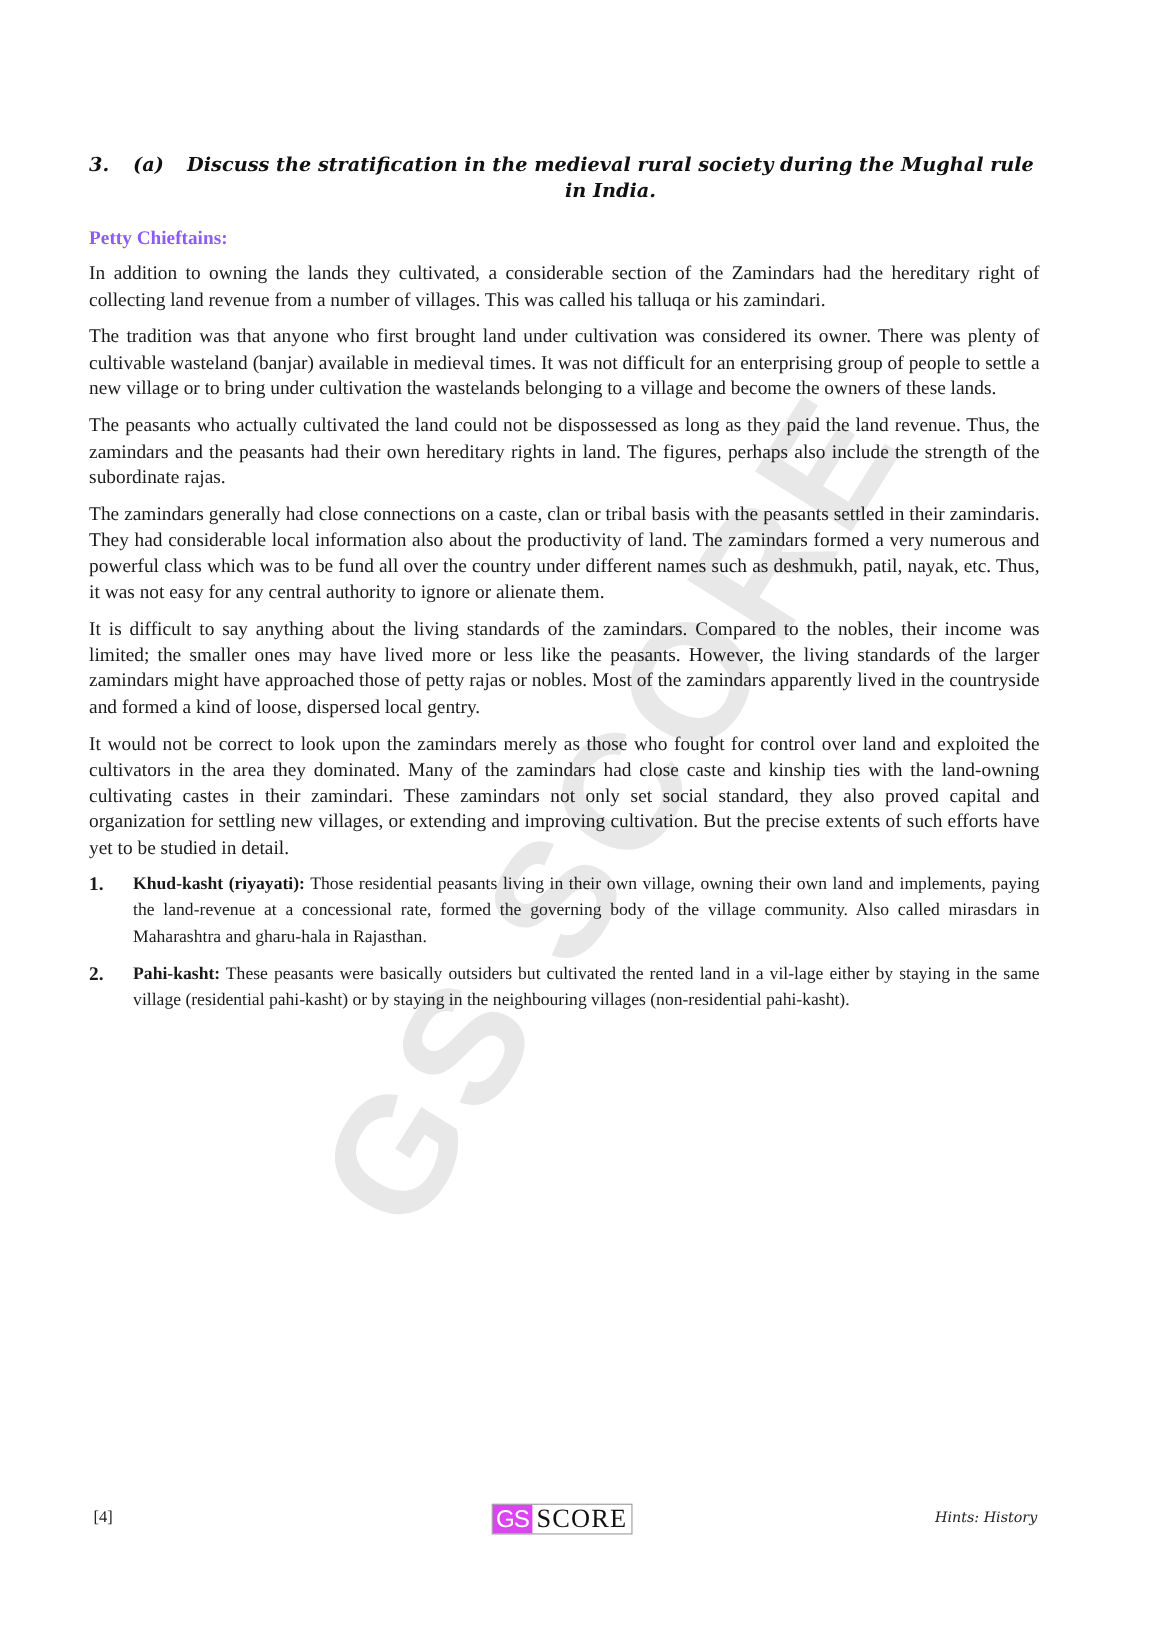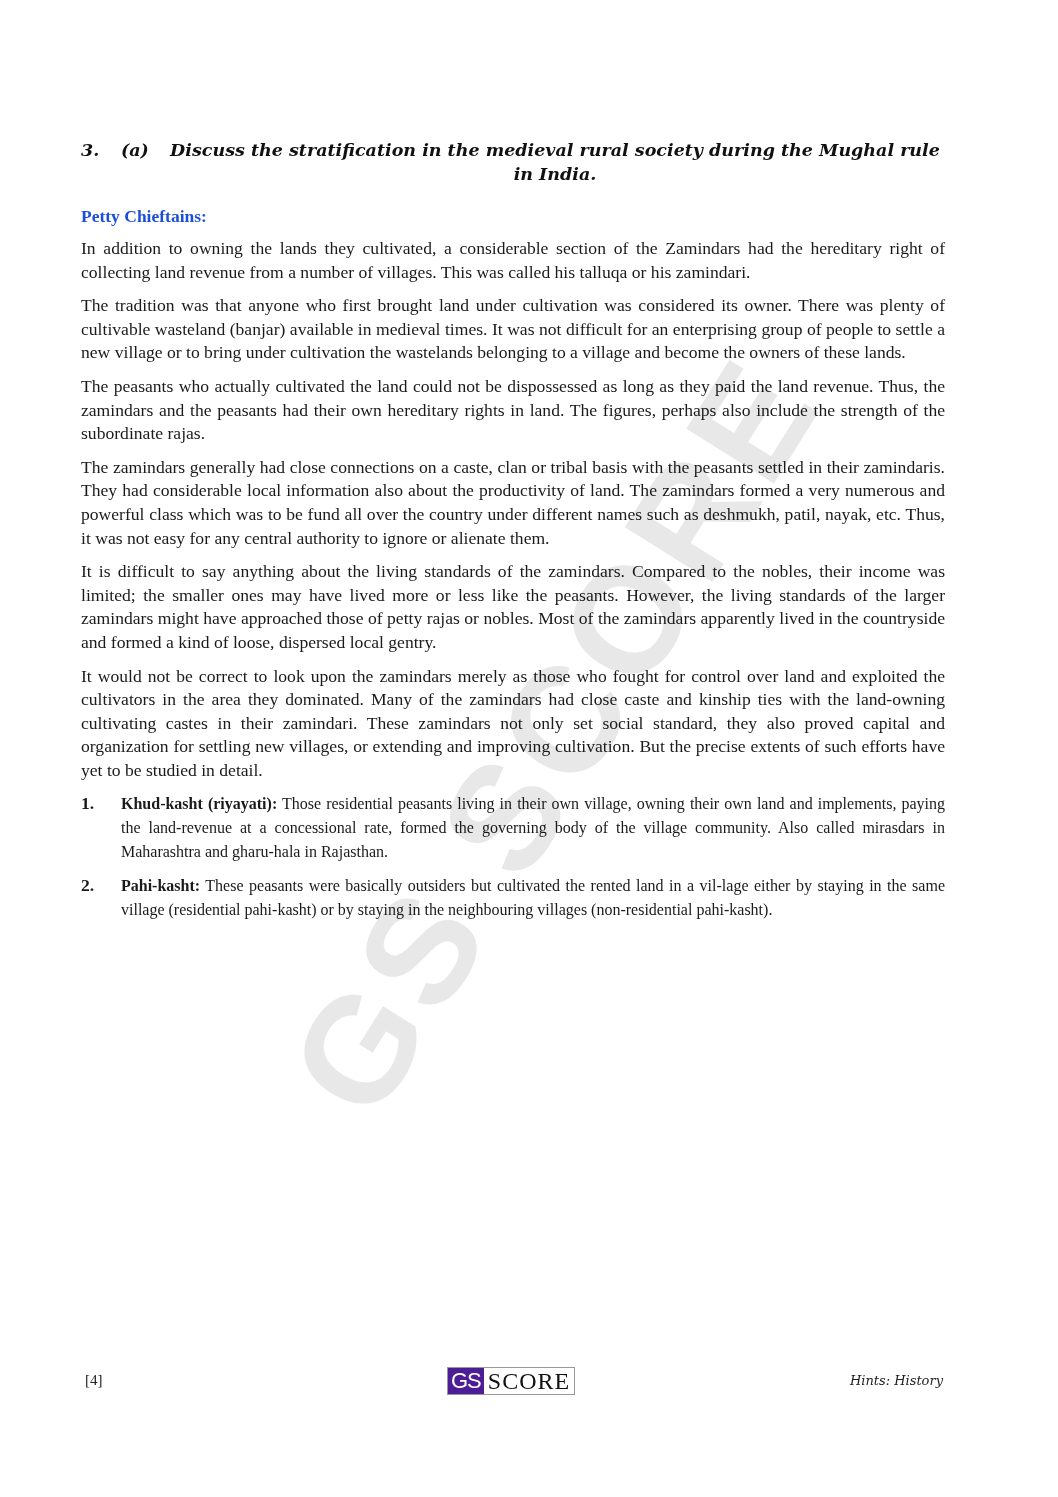--- a/index.html
+++ b/index.html
@@ -33,21 +33,21 @@
     }
     .q-num { width: 40px; flex: none; }
     .q-part { width: 44px; flex: none; }
     .q-text { flex: 1; text-align: center; }
     .section-heading {
       font-family: "Liberation Serif", serif;
       font-weight: bold;
       font-size: 17.5px;
       line-height: 24px;
       margin: 0 0 9px 0;
-      color: #1d4ed8;
+      color: #8b5cf6;
     }
     .para {
       font-size: 17.6px;
       line-height: 23.6px;
       text-align: justify;
       margin: 0 0 10px 0;
       color: #1a1a1a;
     }
     .list-item {
       display: flex;
@@ -103,21 +103,21 @@
       top: 1px;
       height: 26px;
       display: flex;
       align-items: stretch;
       border: 1px solid #999;
       font-family: "Liberation Serif", serif;
       font-size: 24px;
       line-height: 26px;
     }
     .logo-gs {
-      background: #4c1d95;
+      background: #d946ef;
       color: #fff;
       padding: 0 3px;
       font-family: "Liberation Sans", sans-serif;
       font-size: 22px;
       letter-spacing: -1px;
     }
     .logo-score {
       color: #111;
       padding: 0 4px 0 4px;
       letter-spacing: 1px;

